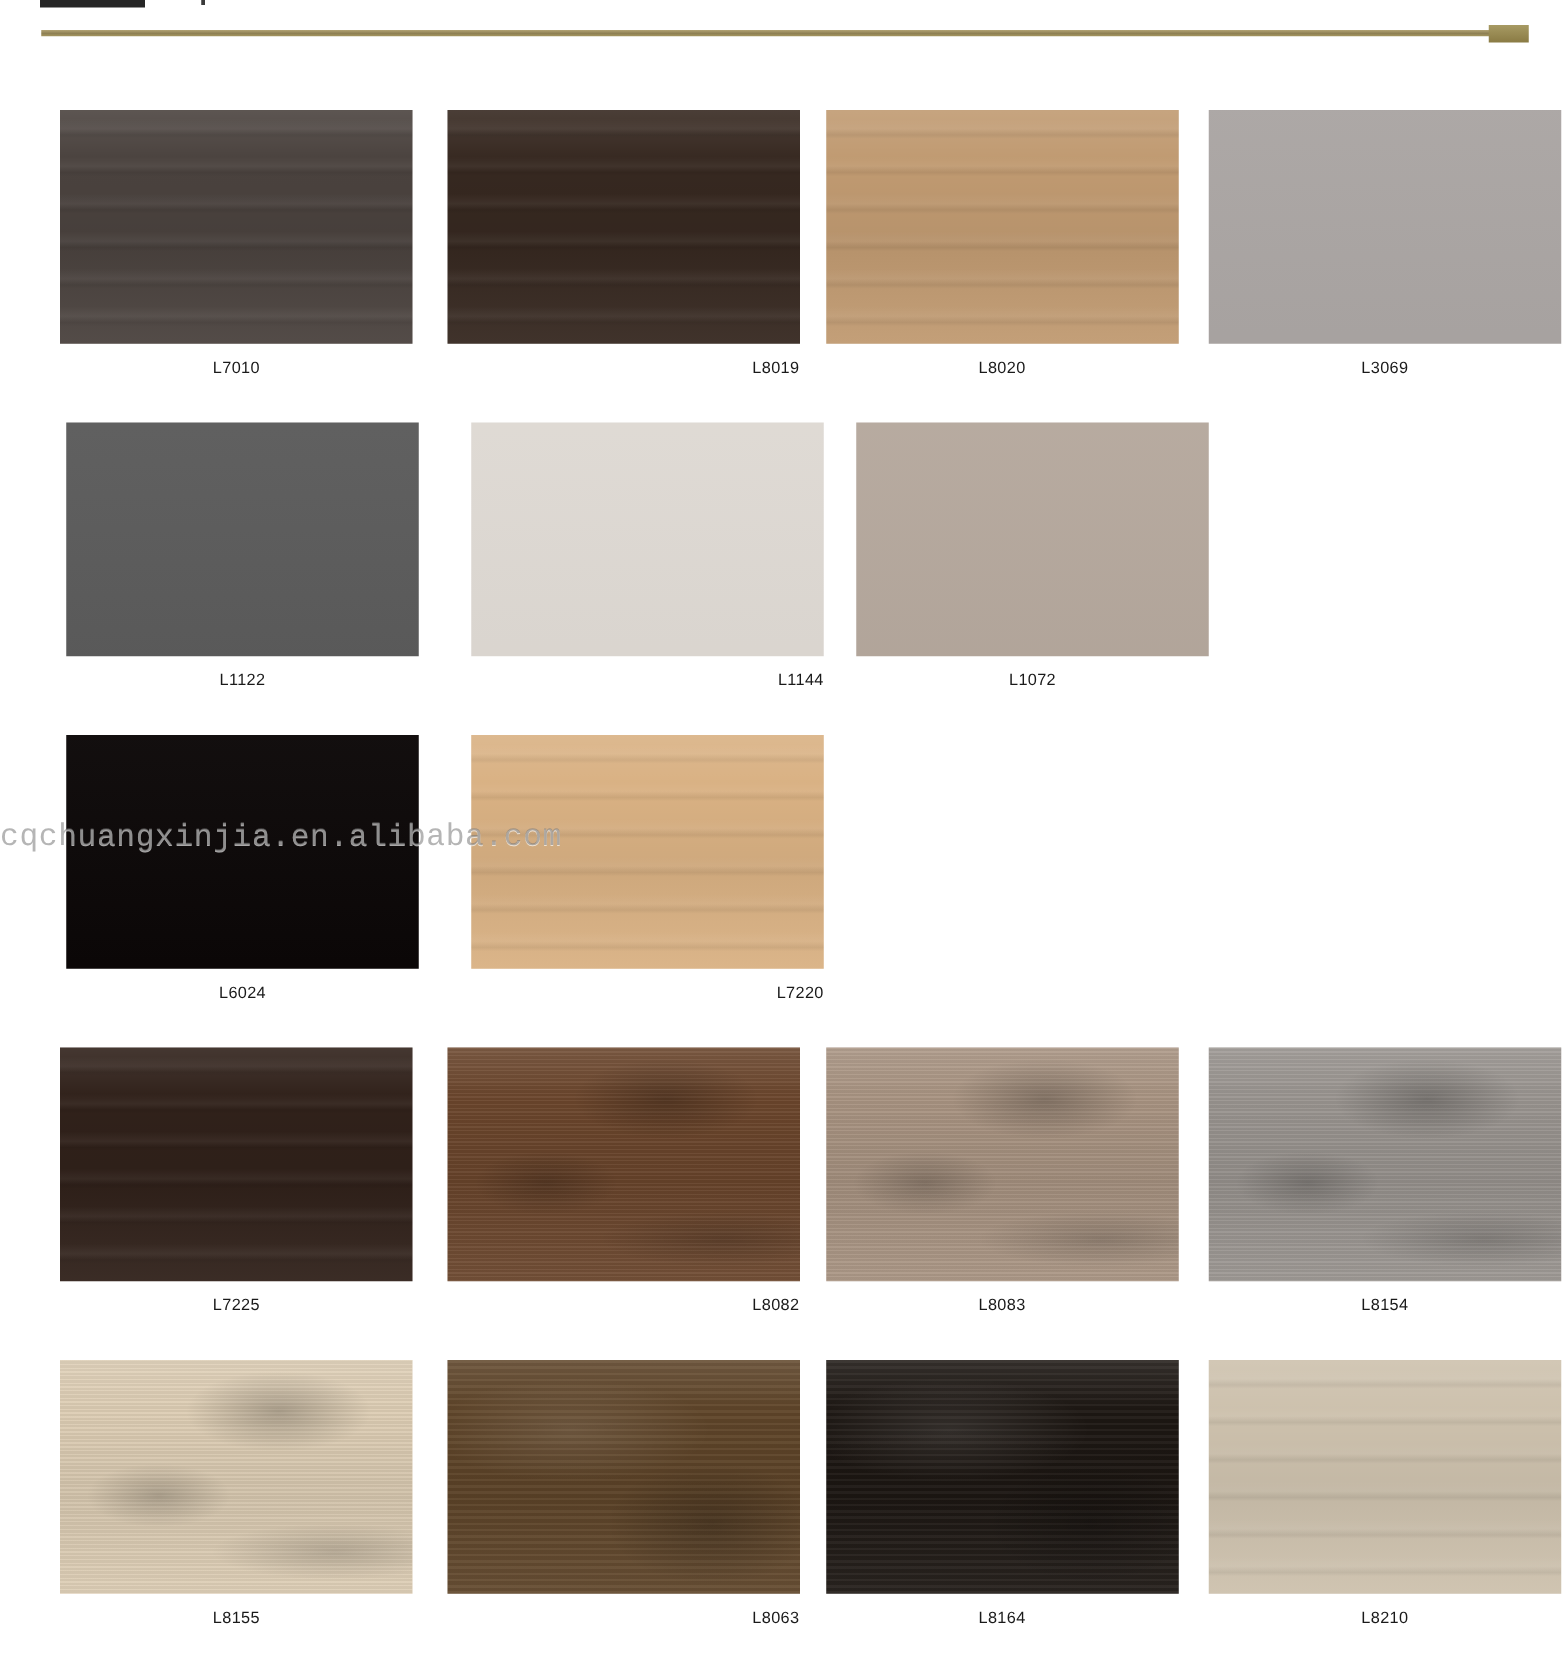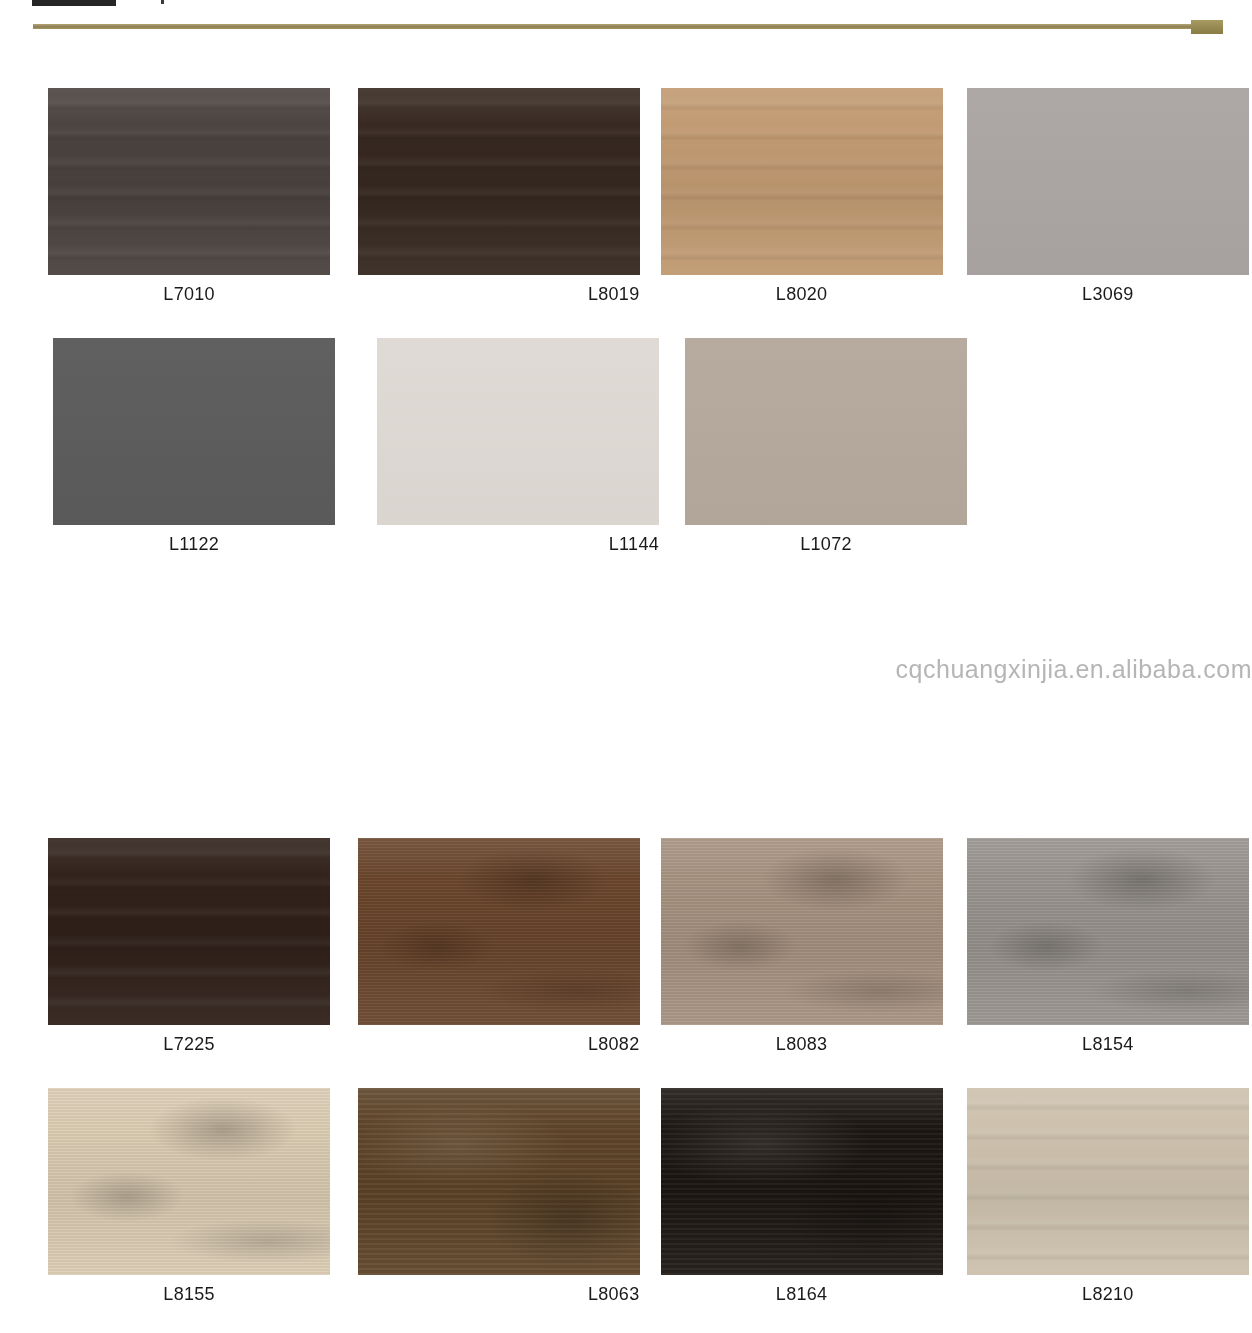--- a/index.html
+++ b/index.html
@@ -91,39 +91,39 @@
     position: relative;
     overflow: hidden;
     background-color: #cccccc;
   }
   .swatch-chip .grain {
     position: absolute;
     inset: 0;
   }
   .swatch-label {
     margin-top: 8px;
-    font-size: 18px;
+    font-size: 13px;
     color: #1a1a1a;
     letter-spacing: 0.3px;
     line-height: 22px;
     font-family: "Liberation Sans", sans-serif;
   }
 
   
   .watermark {
     position: absolute;
     left: 0;
     top: 655px;
     width: 1252px;
-    text-align: right;
+    text-align: left;
     font-size: 25px;
     letter-spacing: 0.5px;
     color: rgba(120,120,120,0.55);
     text-shadow: 0 1px 0 rgba(255,255,255,0.65);
-    font-family: Liberation Sans, sans-serif;
+    font-family: Liberation Mono, monospace;
     pointer-events: none;
     white-space: nowrap;
   }
 
   
   .grain-fine {
     background-image: repeating-linear-gradient(
       0deg,
       rgba(255,255,255,0.055) 0px,
       rgba(255,255,255,0.055) 1px,
@@ -238,20 +238,33 @@
         <div class="swatch-label">L1144</div>
       </div>
       <div class="swatch-cell c3">
         <div class="swatch-chip" style="background-color: rgb(181, 168, 157);">
           <div class="grain grain-flat"></div>
         </div>
         <div class="swatch-label">L1072</div>
       </div>
     </div>
     <div class="swatch-row">
+      <div class="swatch-cell c0">
+        <div class="swatch-chip" style="background-color: rgb(11, 7, 7);">
+          <div class="grain grain-flat"></div>
+        </div>
+        <div class="swatch-label">L6024</div>
+      </div>
+      <div class="swatch-cell c1">
+        <div class="swatch-chip" style="background-color: rgb(217, 177, 131);">
+          <div class="grain grain-fine grain-bands"></div>
+          <div class="sheen"></div>
+        </div>
+        <div class="swatch-label">L7220</div>
+      </div>
     </div>
     <div class="swatch-row">
       <div class="swatch-cell c0">
         <div class="swatch-chip" style="background-color: rgb(48, 33, 26);">
           <div class="grain grain-fine grain-bands"></div>
           <div class="sheen"></div>
         </div>
         <div class="swatch-label">L7225</div>
       </div>
       <div class="swatch-cell c1">

